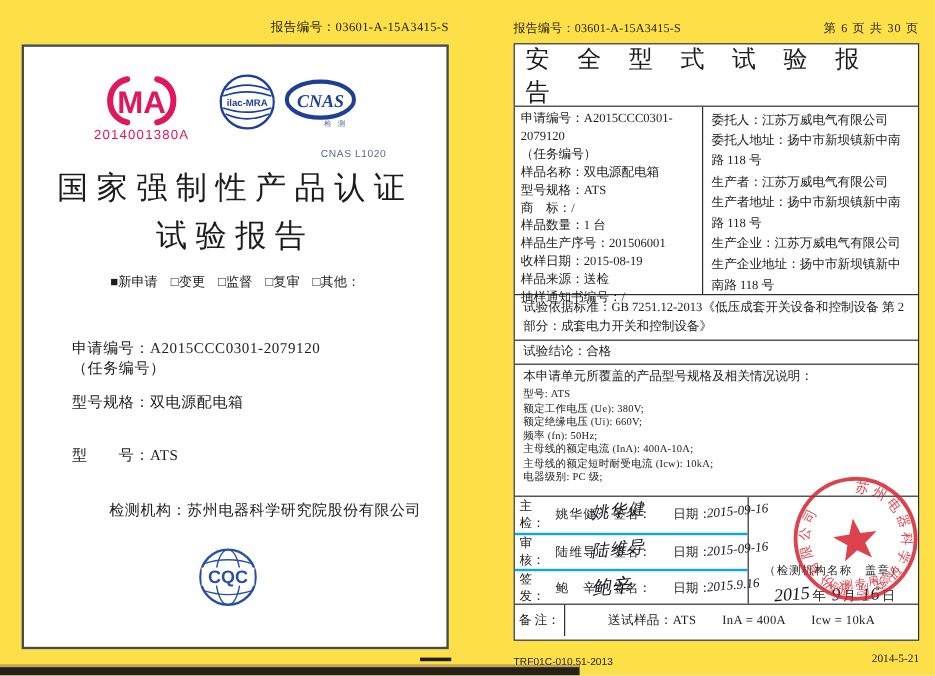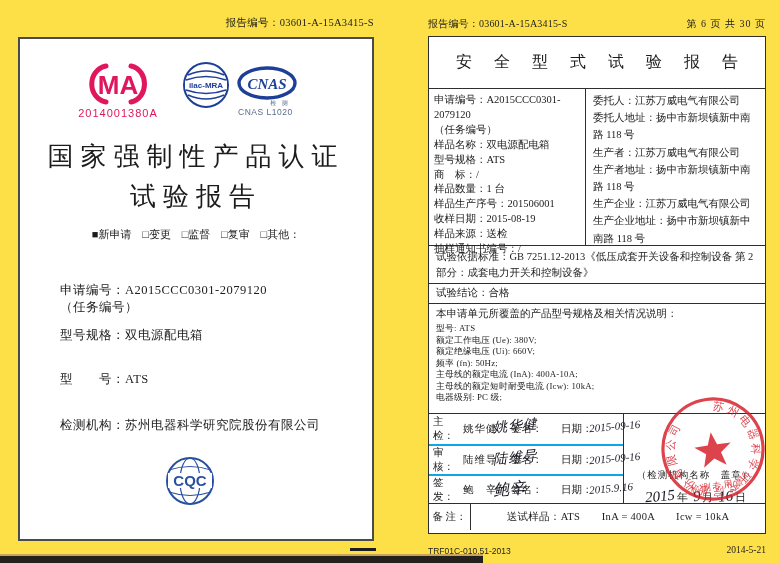--- a/index.html
+++ b/index.html
@@ -10,35 +10,35 @@
   }
   .abs{position:absolute;}
   
   .lp-report-no{left:222px;top:16px;width:152px;font-size:10.5px;text-align:right;letter-spacing:.3px;}
   .page-left{left:18px;top:37px;width:352px;height:500px;border:2px solid #4a4a4a;background:#fff;}
   .lp-cma{left:62px;top:22px;}
   .lp-cma-number{left:48px;top:68px;width:100px;text-align:center;color:#e0175c;font-size:11px;letter-spacing:1px;font-family:"Liberation Sans",sans-serif;}
   .lp-ilac{left:162px;top:22px;}
   .lp-cnas{left:216px;top:26px;}
   .lp-cnas-sub{left:230px;top:60px;width:60px;text-align:center;font-size:6px;color:#5a6b8c;letter-spacing:2px;}
-  .lp-cnas-code{left:218px;top:68px;width:84px;text-align:left;font-size:8.5px;color:#5a6b8c;letter-spacing:.5px;font-family:"Liberation Sans",sans-serif;}
+  .lp-cnas-code{left:218px;top:84px;width:84px;text-align:right;font-size:8.5px;color:#5a6b8c;letter-spacing:.5px;font-family:"Liberation Sans",sans-serif;}
   .lp-title1{left:0;top:100px;width:100%;text-align:center;font-size:26px;letter-spacing:7px;}
   .lp-title2{left:0;top:140px;width:100%;text-align:center;font-size:26px;letter-spacing:7px;}
   .lp-checkline{left:0;top:188px;width:100%;text-align:center;font-size:11px;}
   .lp-checkline .cb{margin:0 4px;}
   .lp-field{left:40px;width:300px;font-size:12.5px;letter-spacing:.5px;}
   .lp-cqc{left:144px;top:416px;}
   
   .rp-report-no{left:428px;top:17px;font-size:10px;letter-spacing:.2px;}
   .rp-page-no{left:640px;top:17px;width:126px;text-align:right;font-size:10px;letter-spacing:1px;}
   .rtable{left:428px;top:36px;width:338px;height:498px;border:1.5px solid #2e2e2e;background:#fff;box-sizing:border-box;}
   .rtable *{box-sizing:border-box;}
   .r-row{border-top:1px solid #2e2e2e;}
   .r-title{height:51px;display:flex;align-items:center;justify-content:center;
-    font-size:16px;letter-spacing:9px;border-top:none;padding-left:9px;}
+    font-size:20px;letter-spacing:9px;border-top:none;padding-left:9px;}
   .r-info{height:157px;display:flex;}
   .r-info-left{width:157px;border-right:1px solid #2e2e2e;padding:4px 5px;font-size:10.5px;line-height:14.9px;}
   .r-info-right{flex:1;padding:3px 7px;font-size:10.5px;line-height:17.2px;}
   .r-info-right div{text-indent:0;}
   .r-std{height:38px;padding:3px 7px;font-size:10.5px;line-height:16px;}
   .r-concl{height:20px;padding:2px 7px;font-size:10.5px;}
   .r-cover{height:110px;padding:3px 7px;}
   .r-cover-title{font-size:10.5px;margin-bottom:2px;}
   .r-cover-line{font-size:8.8px;line-height:11.5px;letter-spacing:.2px;}
   .r-signarea{height:90px;display:flex;}
@@ -115,21 +115,21 @@
     </div>
     <div class="abs lp-field" style="top:260px;">
       <span>（任务编号）</span>
     </div>
     <div class="abs lp-field" style="top:288px;">
       <span>型号规格：</span><span>双电源配电箱</span>
     </div>
     <div class="abs lp-field" style="top:332px;">
       <span>型　　号：</span><span>ATS</span>
     </div>
-    <div class="abs lp-field" style="top:378px;">
+    <div class="abs lp-field" style="top:378px;margin-left:31px;">
       <span>检测机构：</span><span>苏州电器科学研究院股份有限公司</span>
     </div>
 
     <svg class="abs lp-cqc" width="52" height="52" viewBox="0 0 52 52">
       <circle cx="26" cy="26" r="23" fill="#fff" stroke="#2950a0" stroke-width="2"></circle>
       <ellipse cx="26" cy="26" rx="10" ry="23" fill="none" stroke="#2950a0" stroke-width="1.2"></ellipse>
       <path d="M5,15 Q26,8 47,15" fill="none" stroke="#2950a0" stroke-width="1.2"></path>
       <path d="M5,37 Q26,44 47,37" fill="none" stroke="#2950a0" stroke-width="1.2"></path>
       <rect x="4" y="18" width="44" height="15" fill="#fff"></rect>
       <text x="26" y="31" text-anchor="middle" font-size="15" font-weight="bold" fill="#2950a0" font-family="Liberation Sans, sans-serif">CQC</text>

